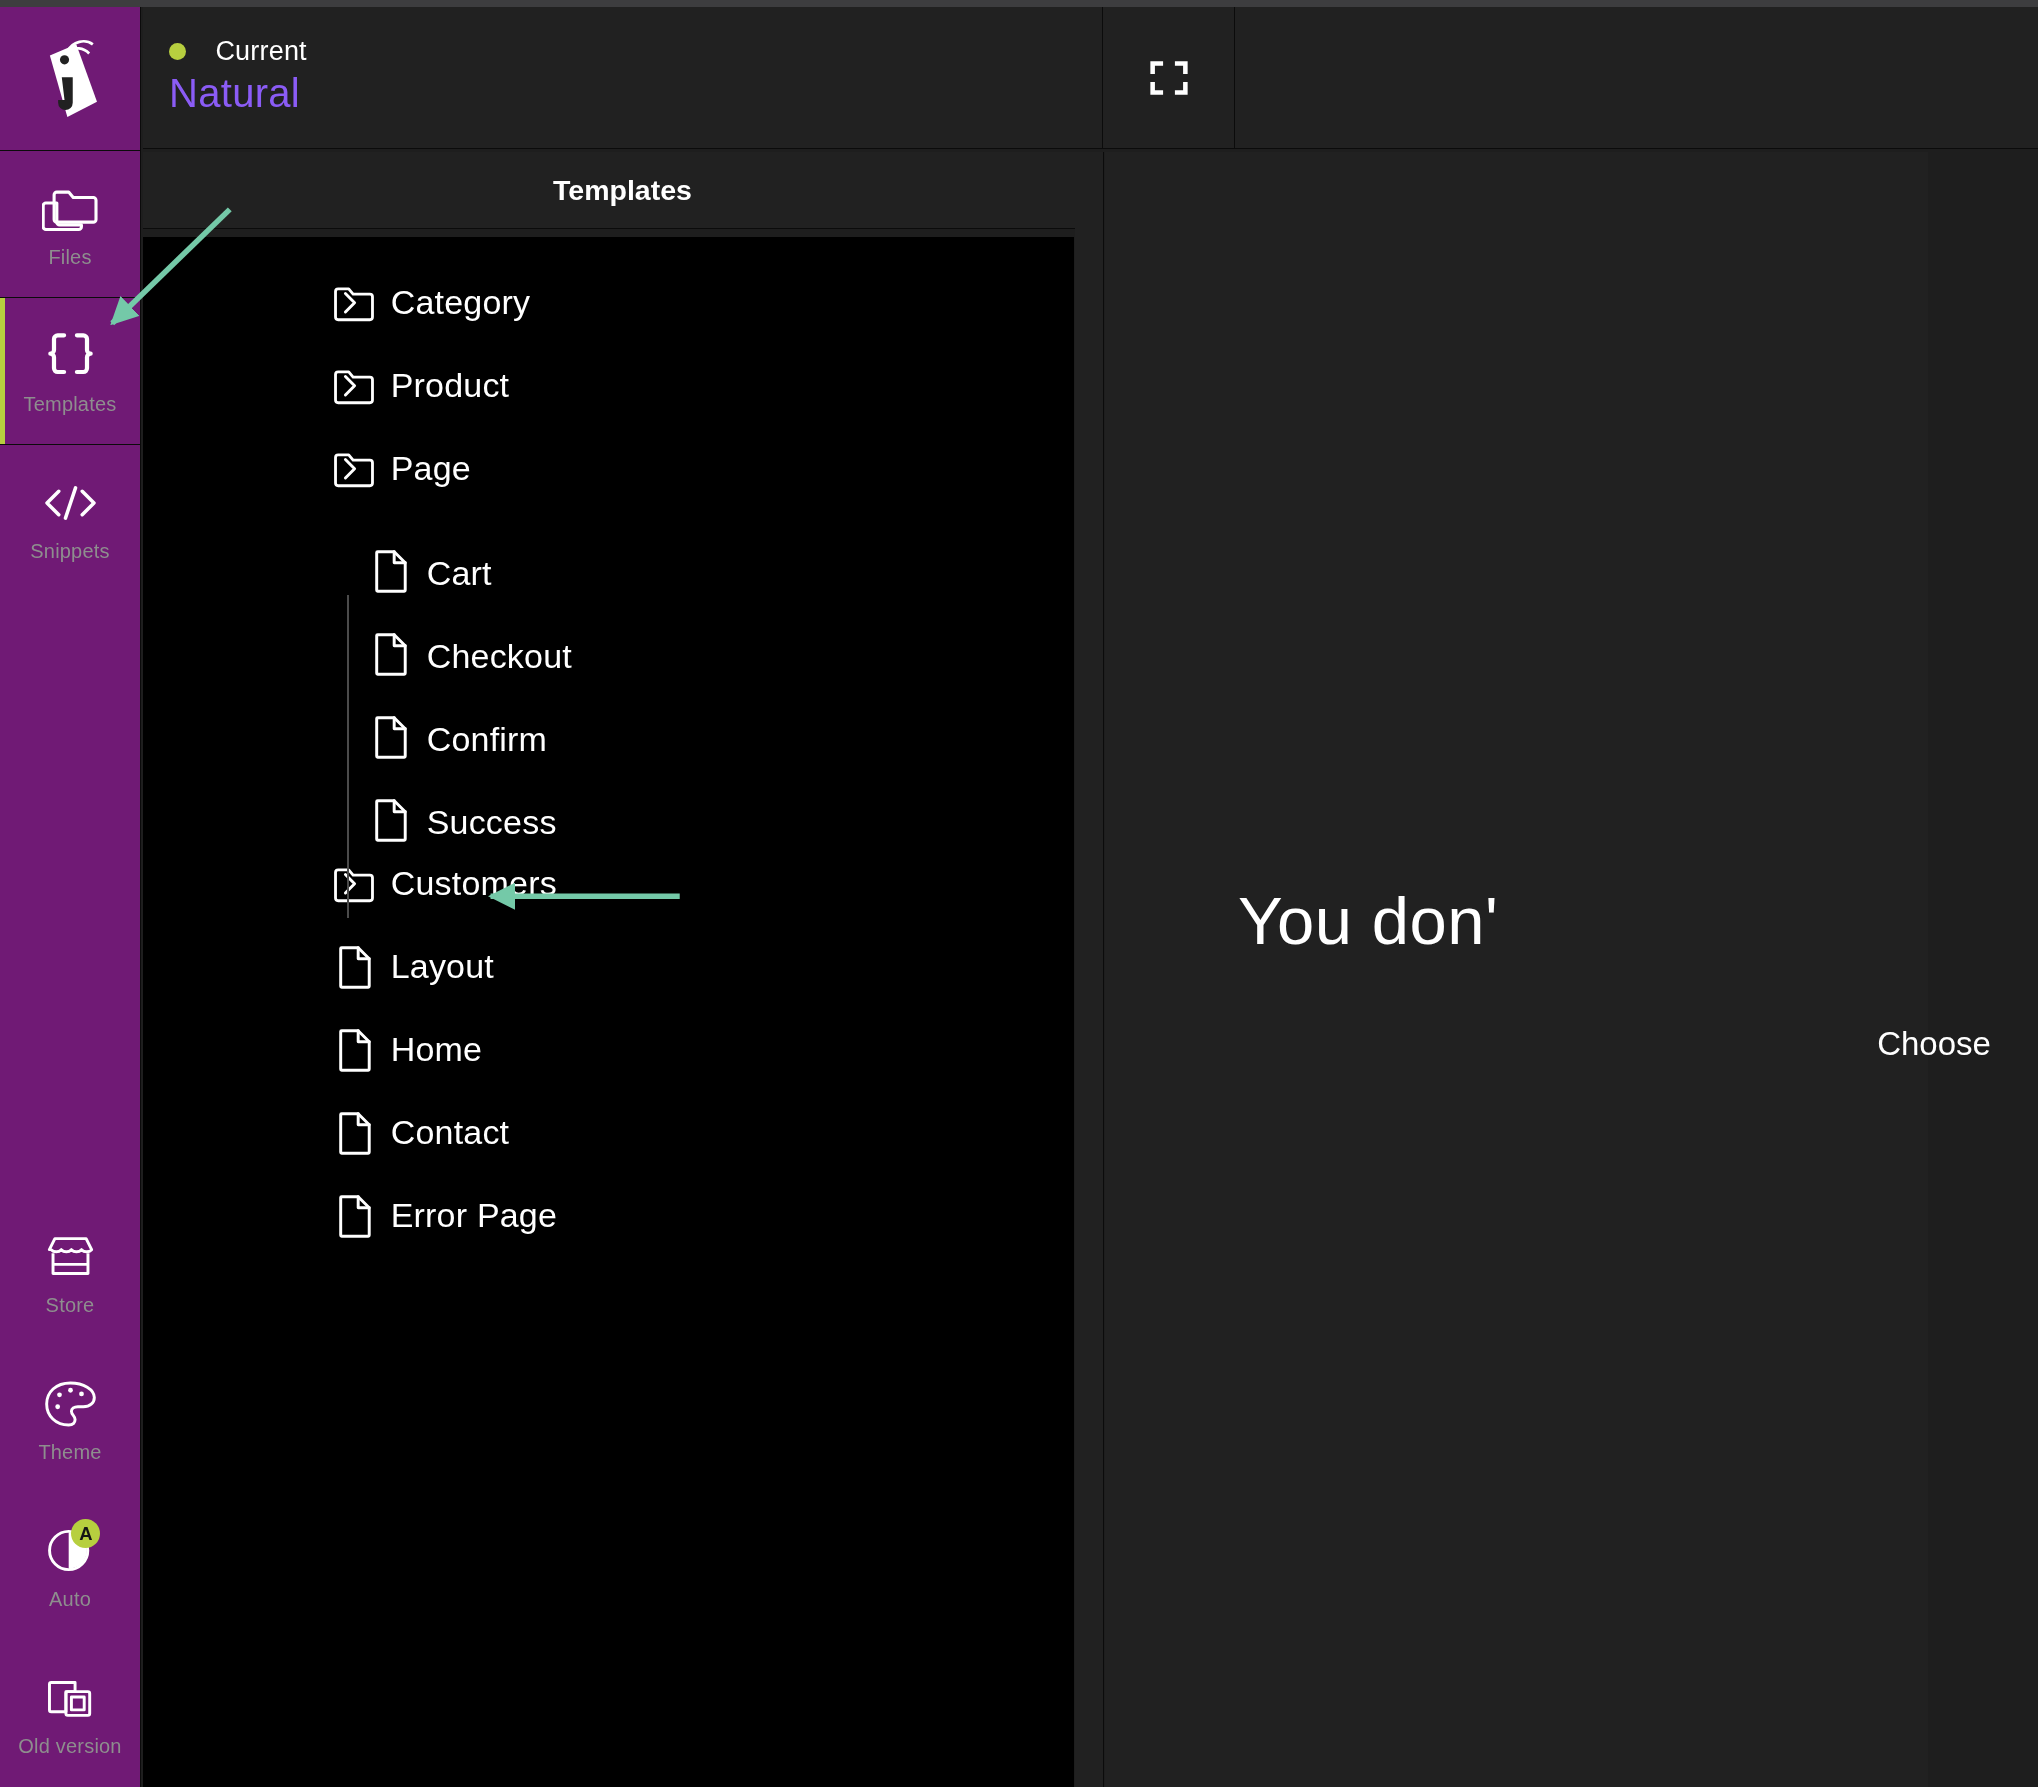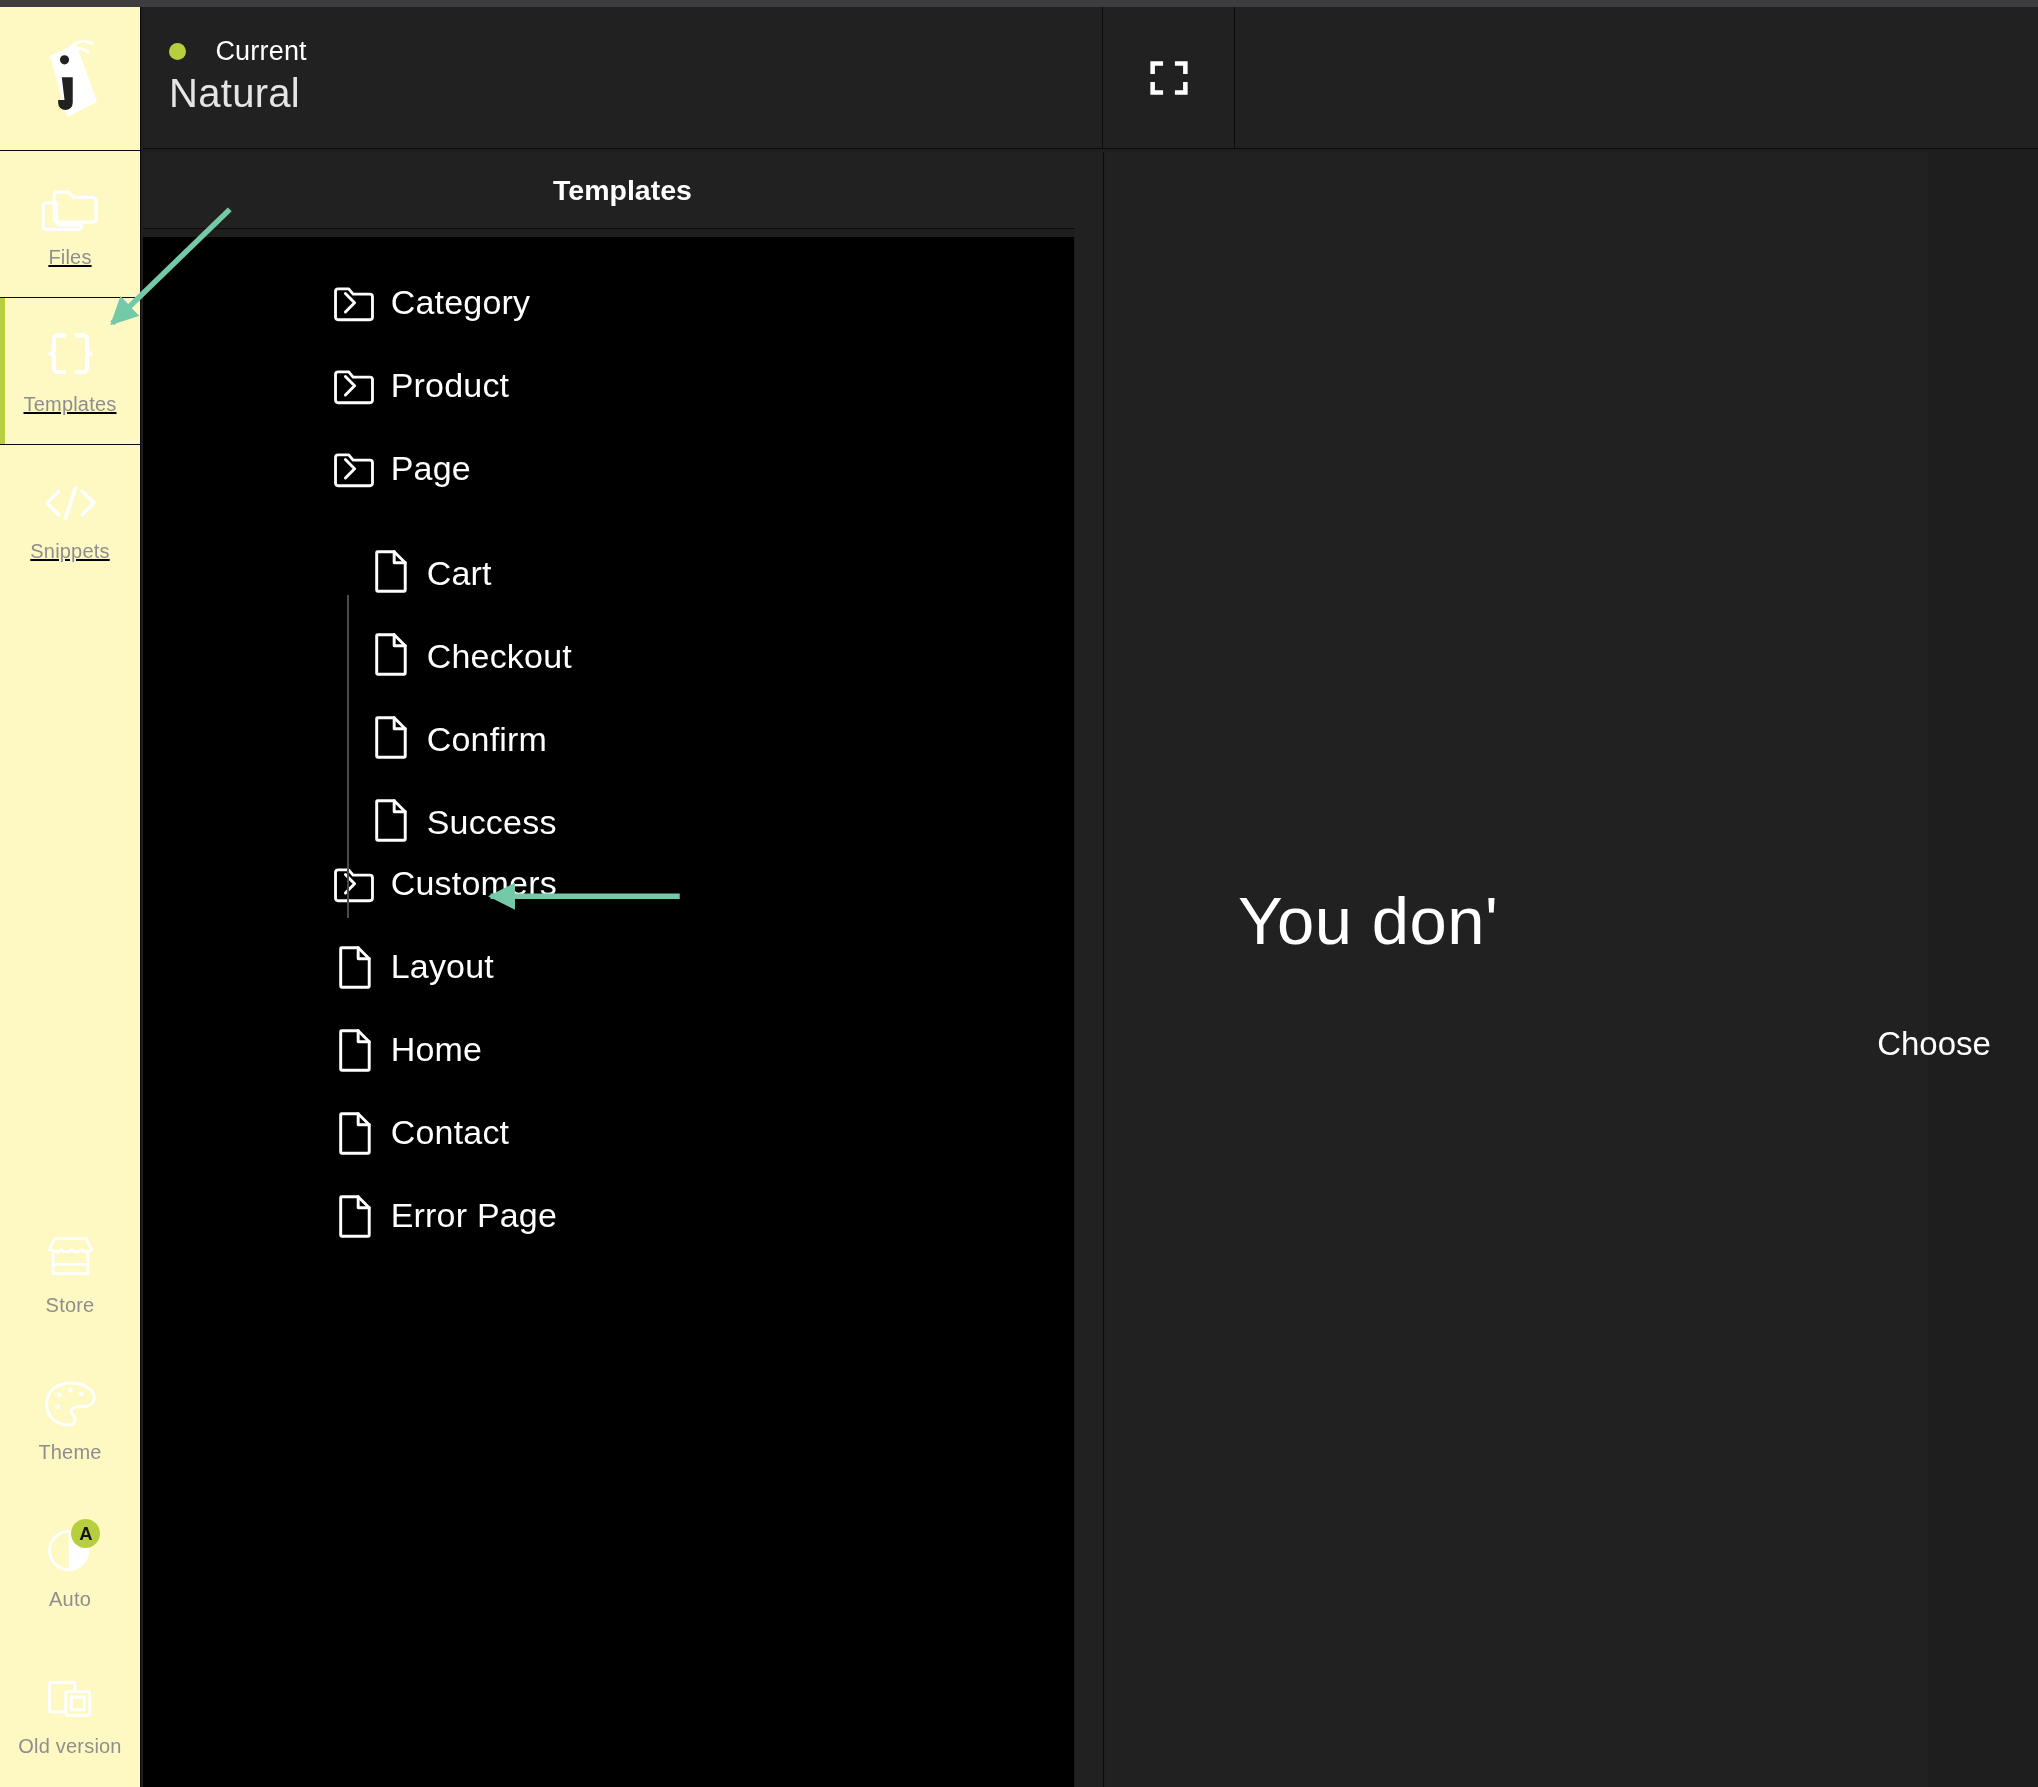--- a/index.html
+++ b/index.html
@@ -20,23 +20,22 @@
     height: 7.3px;
     background: #3d3d3f;
   }
 
   
   .rail {
     position: absolute;
     top: 7.3px; left: 0;
     width: 141px;
     height: 1780px;
-    background: #fef9c3;
+    background: #701a75;
     border-right: 1.8px solid #0b0b0b;
-    text-decoration: underline;
   }
   .rail-logo {
     height: 144px;
     display: flex;
     align-items: center;
     justify-content: center;
     border-bottom: 1.8px solid #0b0b0b;
   }
   .rail-items {
     position: relative;
@@ -119,21 +118,21 @@
     flex: none;
   }
   .current-label {
     font-size: 27px;
     color: #ffffff;
     letter-spacing: 0.2px;
   }
   .theme-name {
     margin-top: 3.7px;
     font-size: 40px;
-    color: #e5e5e5;
+    color: #8b5cf6;
     letter-spacing: 0.3px;
   }
   .header-expand {
     width: 132px;
     height: 100%;
     display: flex;
     align-items: center;
     justify-content: center;
     border-right: 1.8px solid #0b0b0b;
     background: #212121;

